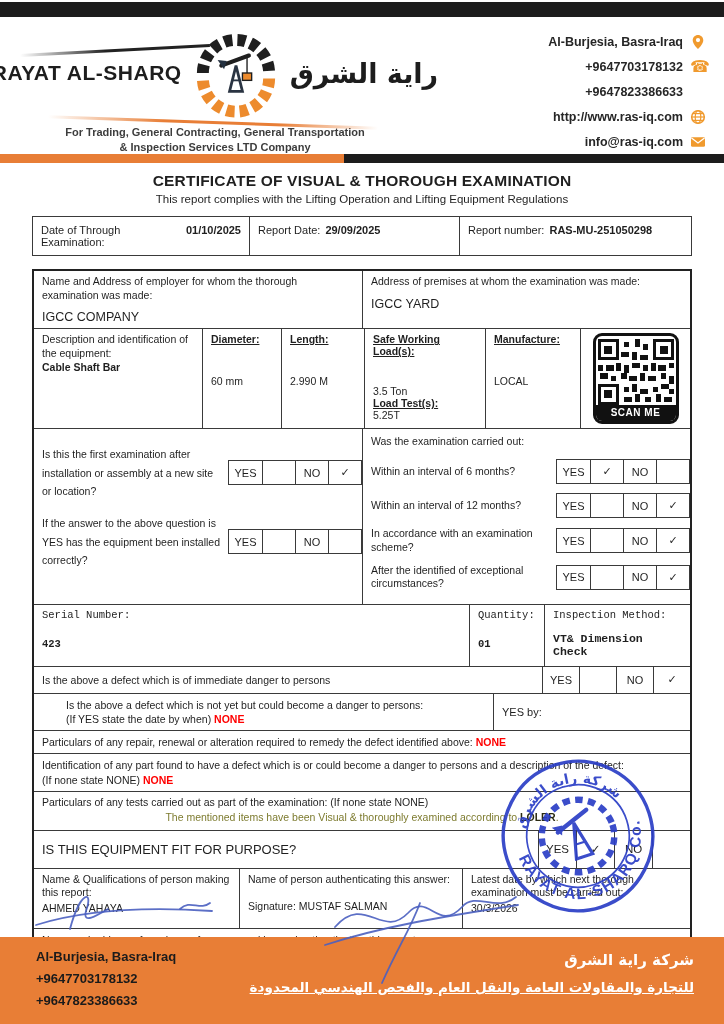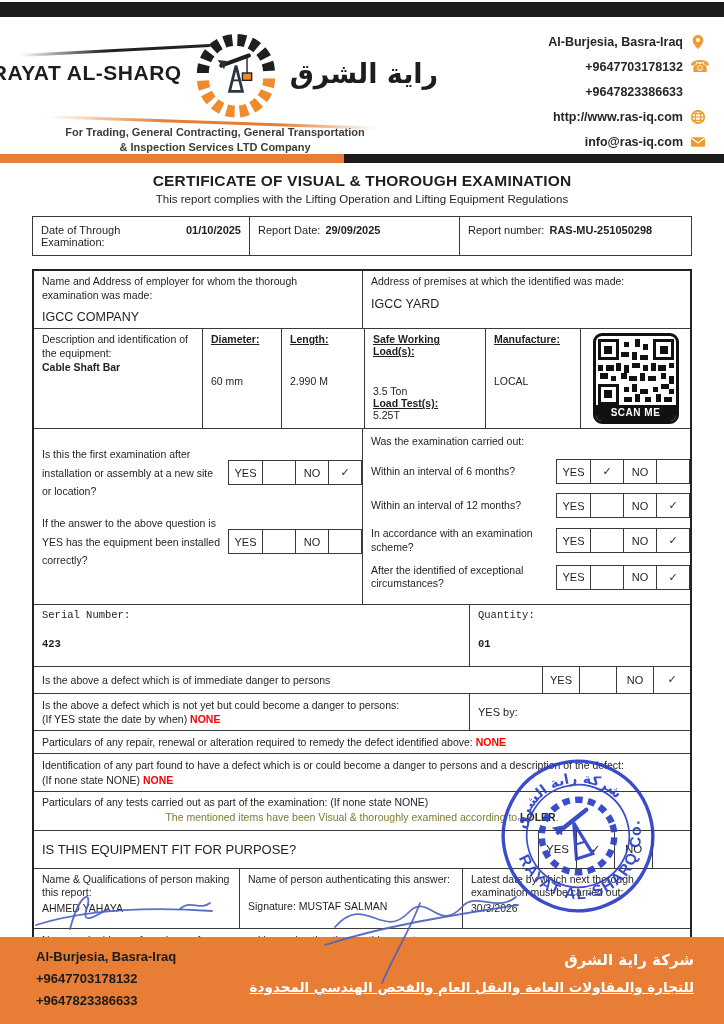--- a/index.html
+++ b/index.html
@@ -95,21 +95,21 @@
   .c-qty { width:75px; }
   .c-method { flex:1; }
   .serial-val { margin-top:16px; font-weight:bold; }
   .method-val { margin-top:10px; font-weight:bold; font-size:11.5px; }
 
   
   .r-immediate { min-height:27px; }
   .imm-text { flex:1; display:flex; align-items:center; }
   .ynf { width:37px; border-left:1px solid #3a3a3a; display:flex; align-items:center; justify-content:center; font-size:11px; padding:0; }
 
-  .r-potential { min-height:36px; }
+  .r-potential { min-height:36px;padding-left:24px; }
   .pot-left { width:435px; line-height:1.35; }
   .pot-right { flex:1; display:flex; align-items:center; font-size:11px; }
 
   .r-single { min-height:22px; line-height:1.35; }
   .r-ident { min-height:36px; line-height:1.35; }
   .r-tests { min-height:38px; display:block; }
   .note-line { text-align:center; color:#7d7b2f; margin-top:3px; font-size:10.5px; }
   .note-bold { font-weight:bold; color:#2a2a12; }
 
   .r-fit { min-height:38px; }
@@ -238,21 +238,21 @@
     </div>
 
     <div class="main-table">
 
       <div class="mrow">
         <div class="mc half">
           <div class="sl">Name and Address of employer for whom the thorough examination was made:</div>
           <div class="bigval">IGCC COMPANY</div>
         </div>
         <div class="mc half">
-          <div class="sl">Address of premises at which the identified was made:</div>
+          <div class="sl">Address of premises at whom the examination was made:</div>
           <div class="bigval">IGCC YARD</div>
         </div>
       </div>
 
       <div class="mrow r-equip">
         <div class="mc c-desc">
           <div class="sl">Description and identification of the equipment:</div>
           <div class="eq-val-b">Cable Shaft Bar</div>
         </div>
         <div class="mc c-dia">
@@ -395,20 +395,24 @@
 
       <div class="mrow r-serial">
         <div class="mc c-serialc">
           <div class="sl">Serial Number:</div>
           <div class="serial-val">423</div>
         </div>
         <div class="mc c-qty">
           <div class="sl">Quantity:</div>
           <div class="serial-val">01</div>
         </div>
+        <div class="mc c-method">
+          <div class="sl">Inspection Method:</div>
+          <div class="method-val">VT&amp; Dimension Check</div>
+        </div>
       </div>
 
       <div class="mrow r-immediate">
         <div class="mc imm-text">Is the above a defect which is of immediate danger to persons</div>
         <div class="ynf">YES</div>
         <div class="ynf chk"></div>
         <div class="ynf">NO</div>
         <div class="ynf chk">✓</div>
       </div>
 

